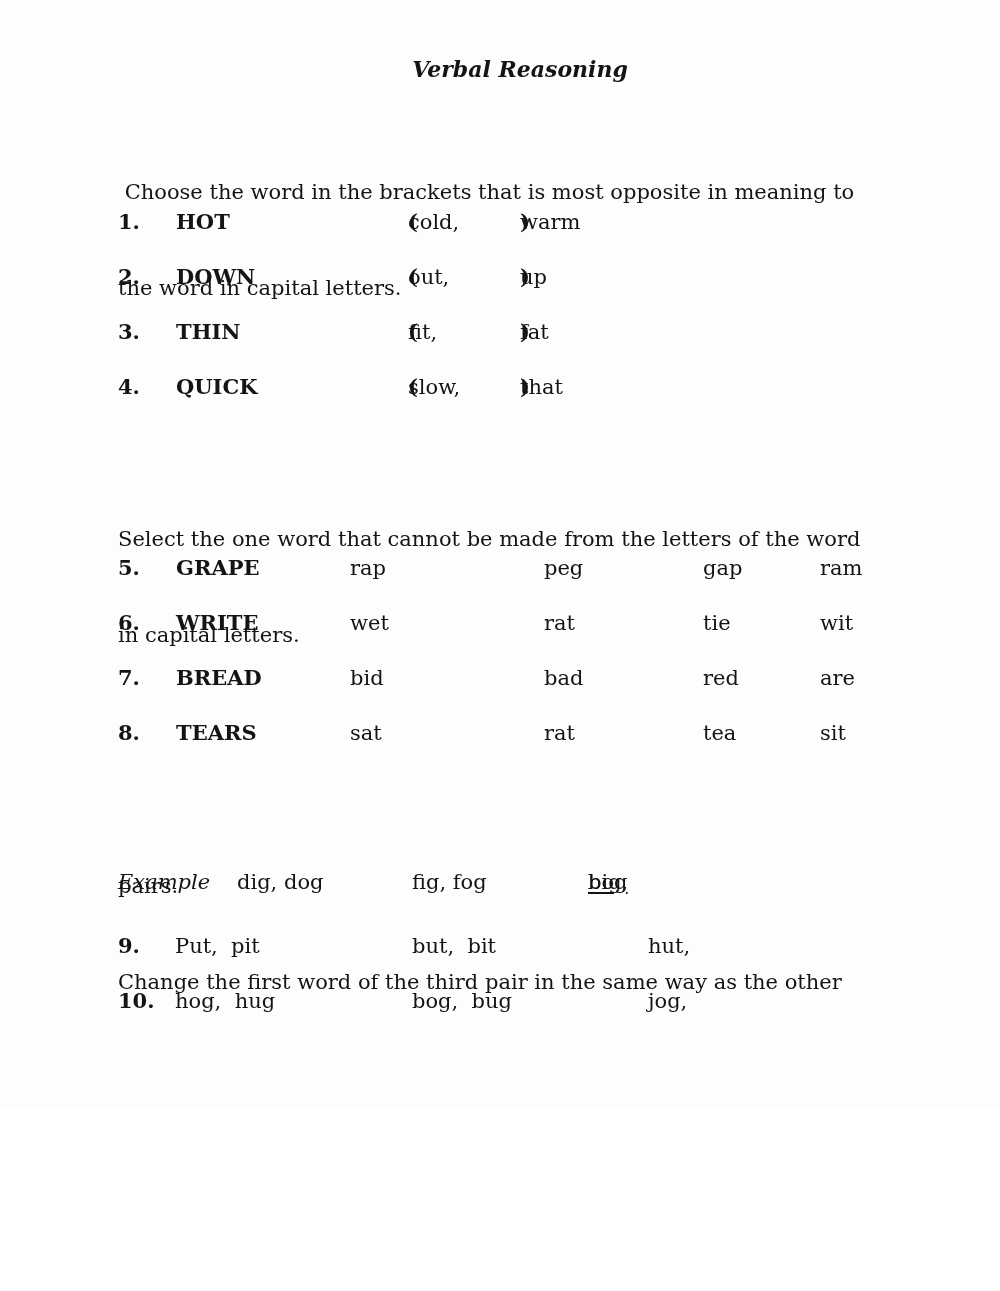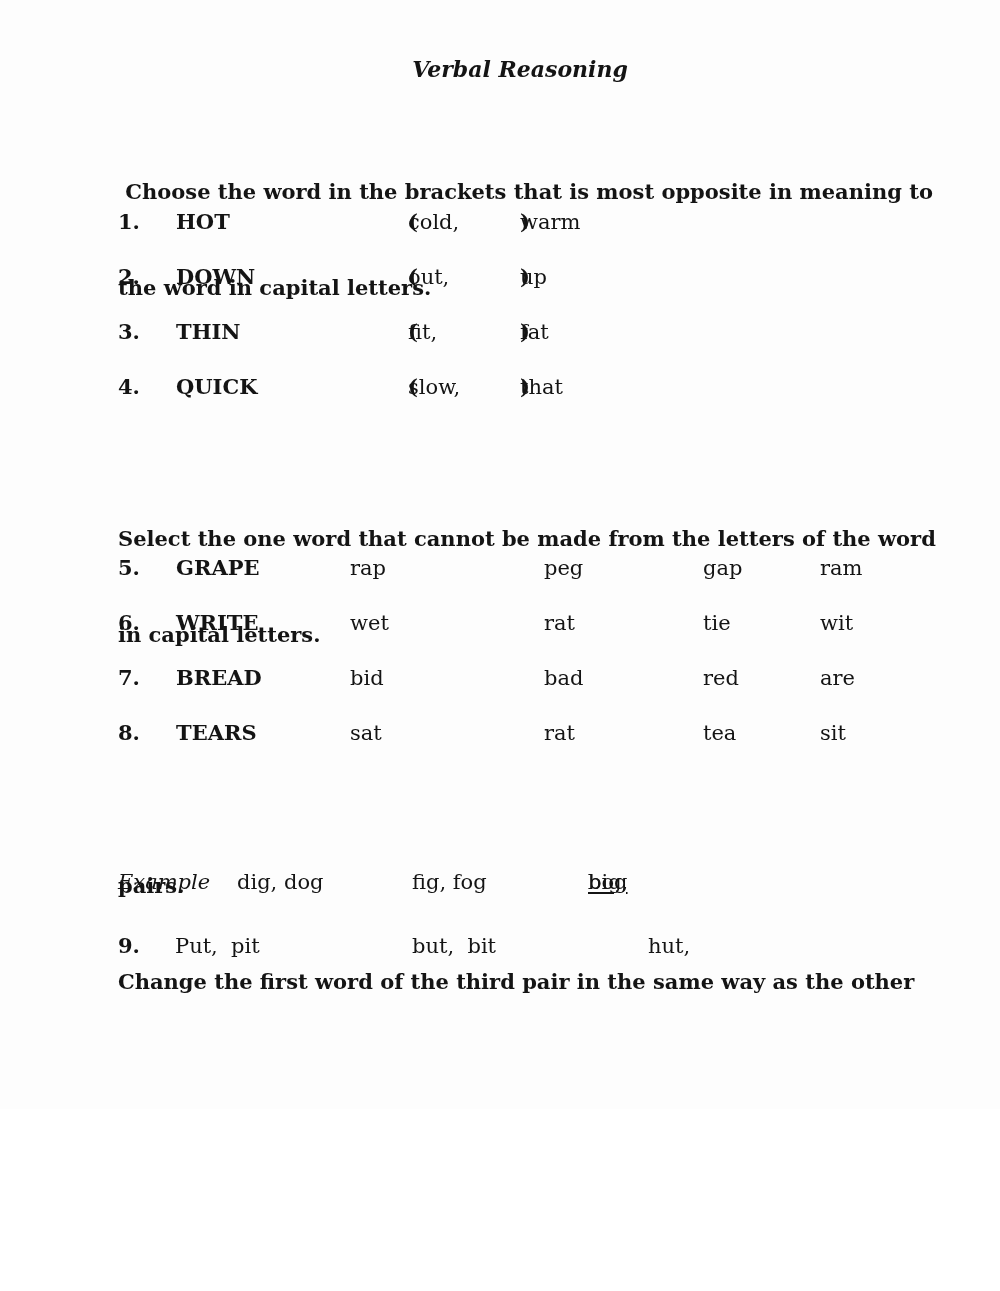--- a/index.html
+++ b/index.html
@@ -13,21 +13,21 @@
     font-size:21px;
     overflow:hidden;
   }
   .title {
     position:absolute; top:56px; left:40px; width:960px;
     text-align:center;
     font-size:22px; font-weight:bold; font-style:italic;
   }
   .heading {
     position:absolute; left:118px; width:830px;
-    font-weight:bold; line-height:32px;
+    font-weight:normal; line-height:32px;
     white-space:pre-wrap;
   }
   .row { position:absolute; left:0; top:0; width:1000px; height:30px; line-height:26px; }
   .row span { position:absolute; white-space:pre; }
   .b { font-weight:bold; }
   .it { font-style:italic; }
   .u { text-decoration:underline; text-underline-offset:3px; }
   
   .c-num   { left:118px; font-weight:bold; }
   .c-word  { left:176px; font-weight:bold; }
@@ -131,14 +131,20 @@
     <span class="c-exp3"><span>big, </span><span class="u">bog</span></span>
   </div>
 
   <div class="row" style="top:933px;">
     <span class="c-num">9.</span>
     <span class="c-p1">Put,  pit</span>
     <span class="c-p2">but,  bit</span>
     <span class="c-p3">hut,</span>
   </div>
 
+  <div class="row" style="top:988px;">
+    <span class="c-num">10.</span>
+    <span class="c-p1">hog,  hug</span>
+    <span class="c-p2">bog,  bug</span>
+    <span class="c-p3">jog,</span>
+  </div>
 
 </div>
 
 </body></html>

